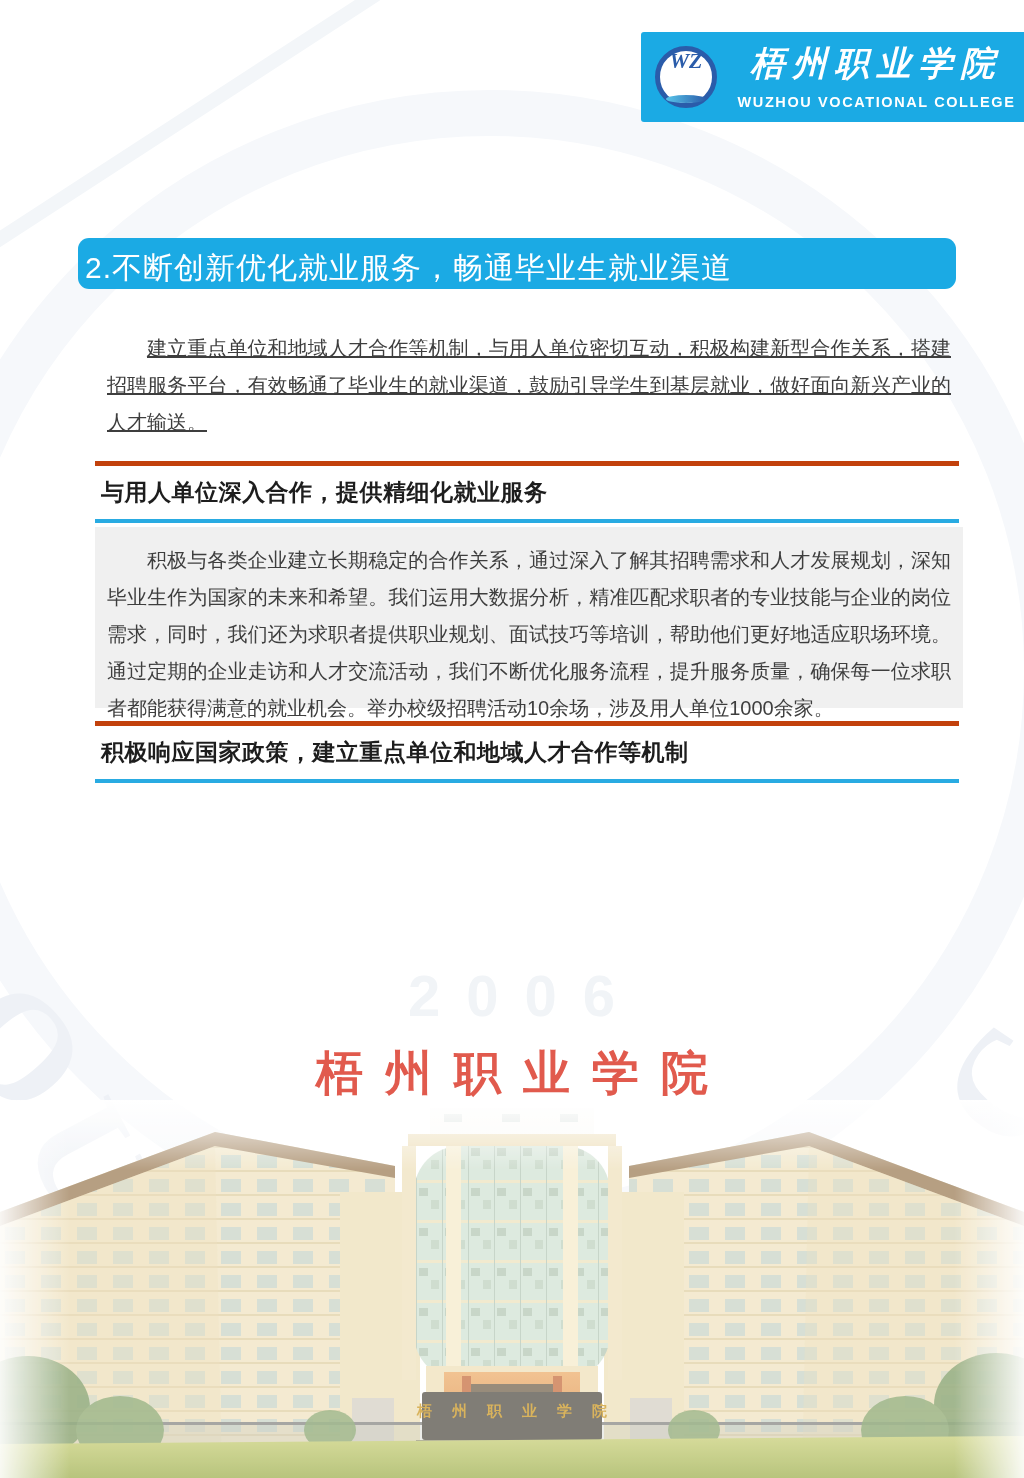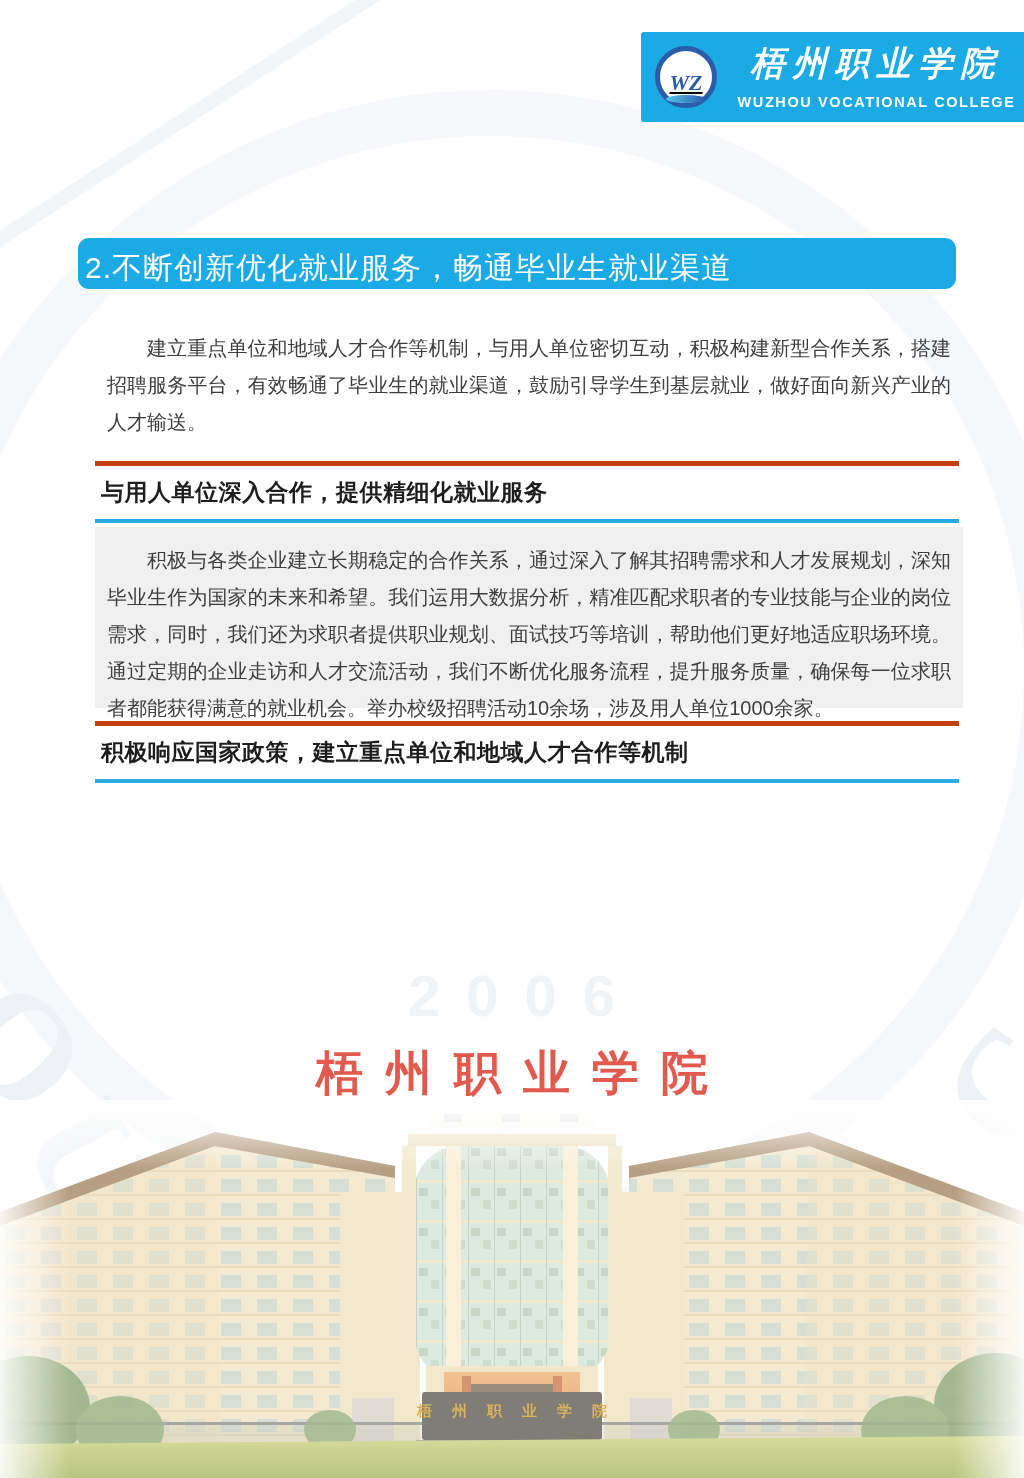--- a/index.html
+++ b/index.html
@@ -28,22 +28,22 @@
 
   
   .banner {
     position:absolute; left:641px; top:32px; width:383px; height:90px;
     background:#1baae4; border-radius:3px 0 0 3px;
     display:flex; align-items:center; padding-left:14px;
   }
   .logo {
     width:62px; height:62px; border-radius:50%;
     background:#ffffff; border:5px solid #2a5caa;
-    display:flex; flex-direction:column; align-items:center; justify-content:flex-end;
-    flex:0 0 auto; position:relative;text-decoration:underline;
+    display:flex; flex-direction:column; align-items:center; justify-content:space-between;
+    flex:0 0 auto; position:relative;
   }
   .logo .wz {
     color:#2a5caa; font-weight:700; font-style:italic; font-size:22px; line-height:20px;
     font-family:"Liberation Serif","DejaVu Serif",serif;
   }
   .logo .swoosh {
     width:40px; height:8px; border-radius:50%;
     background:linear-gradient(90deg,#58c5ea,#2a5caa);
     margin-top:2px;
   }
@@ -65,21 +65,21 @@
     display:flex; align-items:flex-end; padding-left:7px;
   }
   .title-bar span {
     color:#ffffff; font-size:30px; font-weight:500; letter-spacing:1px; white-space:nowrap;
   }
 
   
   .intro {
     position:absolute; left:95px; top:330px; width:868px;
     font-size:20px; line-height:37px; color:#3e3e3e;
-    text-indent:2em; text-align:justify; padding:0 12px;
+    text-indent:2em; text-align:justify; padding:0 12px;text-decoration:underline;
   }
 
   
   .sec-head {
     position:absolute; left:95px; width:864px;
     border-top:5px solid #c2410c; border-bottom:4px solid #29abe2;
     padding:11px 0 11px 6px; background:#ffffff;
   }
   .sec-head span { font-size:23px; font-weight:600; color:#1d1d1d; letter-spacing:0.5px; }
   .sec-head-1 { top:461px; }

